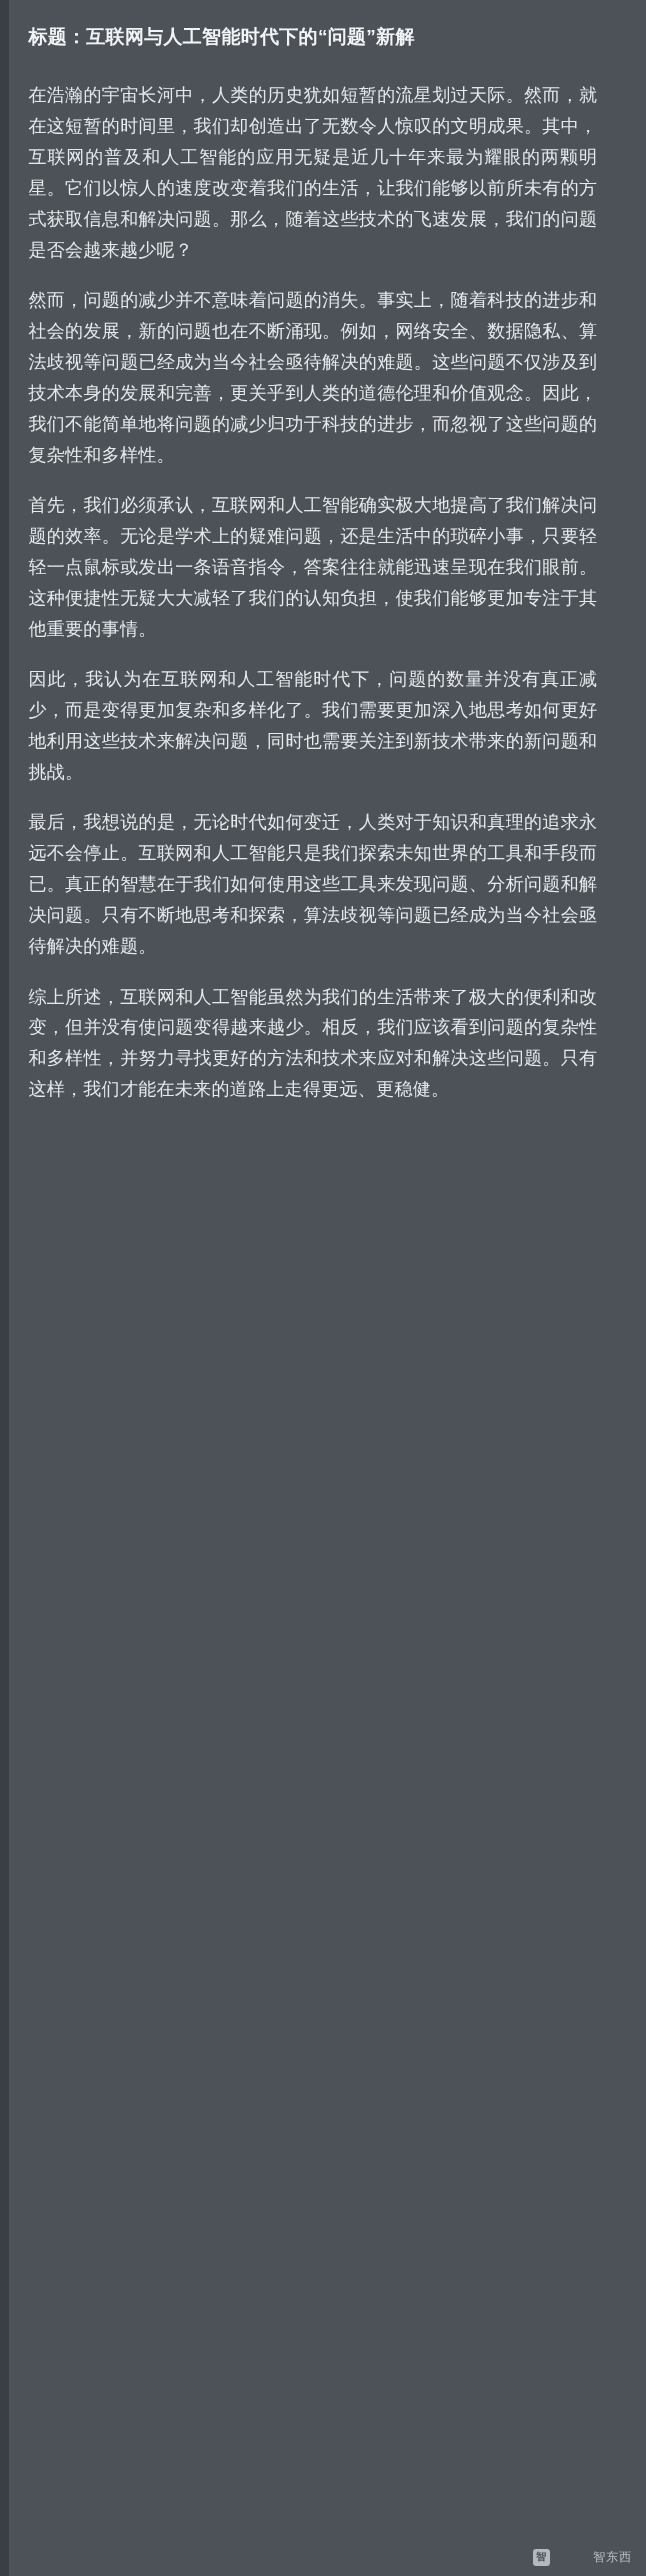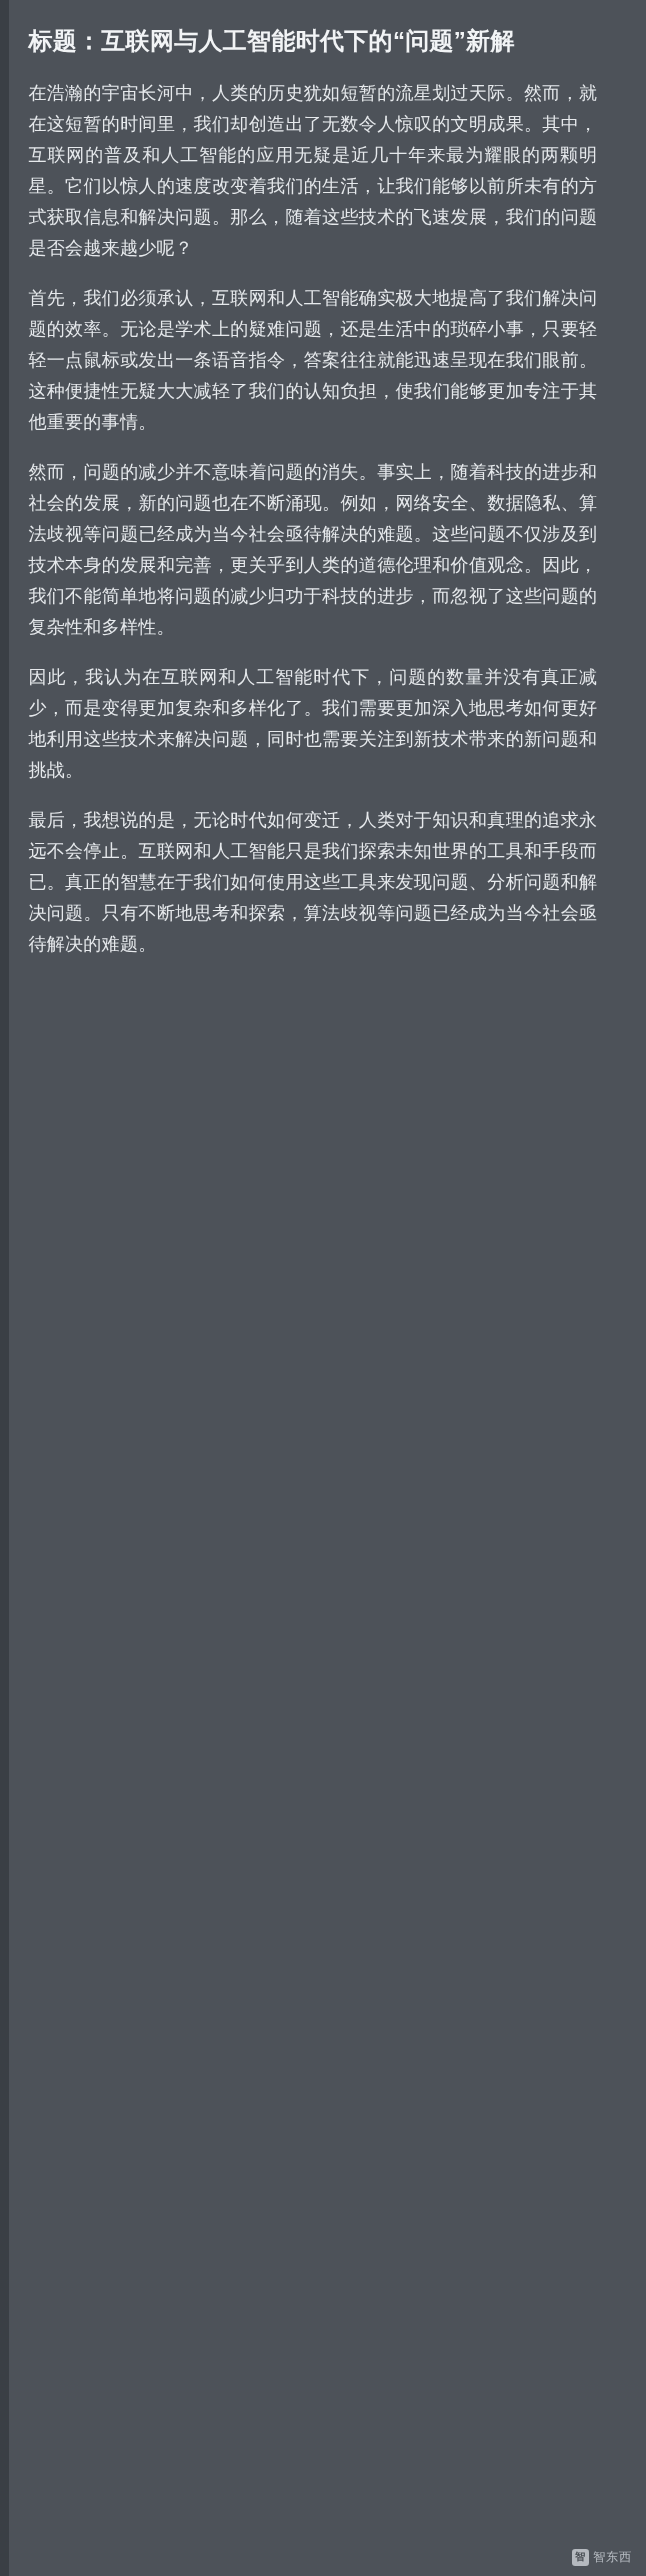--- a/index.html
+++ b/index.html
@@ -28,21 +28,21 @@
     top: 0;
     width: 9px;
     height: 100%;
     background: #3a3f45;
   }
   .doc {
     position: relative;
     max-width: 569px;
   }
   .title-line {
-    font-size: 24px;
+    font-size: 19px;
     line-height: 1.62;
     font-weight: 700;
     letter-spacing: 0.3px;
     color: #f2f4f6;
     margin: 0 0 6.5px 0;
     text-align: justify;
     text-justify: inter-ideograph;
   }
   .title-line .label {
     font-weight: 700;
@@ -50,21 +50,21 @@
   p.para {
     font-size: 18px;
     line-height: 1.72;
     letter-spacing: 0.3px;
     color: #e6e9ec;
     margin: 19.4px 0 0 0;
     text-align: justify;
     text-justify: inter-ideograph;
   }
   p.para:first-of-type {
-    margin-top: 17px;
+    margin-top: 27px;
   }
   .watermark {
     position: absolute;
     right: 14.2px;
     bottom: 10.3px;
     display: flex;
     align-items: center;
     gap: 4.5px;
     opacity: 0.85;
   }
@@ -78,37 +78,39 @@
     font-weight: 700;
     display: flex;
     align-items: center;
     justify-content: center;
     line-height: 1;
   }
   .wm-text {
     font-size: 12.3px;
     color: #c9ced4;
     letter-spacing: 0.6px;
+    margin-left: 39px;
   }
 </style>
 </head>
 <body>
 
 <div class="page">
   <div class="left-rail"></div>
 
   <div class="doc">
 
     <h1 class="title-line"><span class="label">标题：</span><span>互联网与人工智能时代下的“问题”新解</span></h1>
 
     <p class="para">在浩瀚的宇宙长河中，人类的历史犹如短暂的流星划过天际。然而，就在这短暂的时间里，我们却创造出了无数令人惊叹的文明成果。其中，互联网的普及和人工智能的应用无疑是近几十年来最为耀眼的两颗明星。它们以惊人的速度改变着我们的生活，让我们能够以前所未有的方式获取信息和解决问题。那么，随着这些技术的飞速发展，我们的问题是否会越来越少呢？</p>
+    <p class="para">然而，问题的减少并不意味着问题的消失。事实上，随着科技的进步和社会的发展，新的问题也在不断涌现。例如，网络安全、数据隐私、算法歧视等问题已经成为当今社会亟待解决的难题。这些问题不仅涉及到技术本身的发展和完善，更关乎到人类的道德伦理和价值观念。因此，我们不能简单地将问题的减少归功于科技的进步，而忽视了这些问题的复杂性和多样性。</p>
     <p class="para">首先，我们必须承认，互联网和人工智能确实极大地提高了我们解决问题的效率。无论是学术上的疑难问题，还是生活中的琐碎小事，只要轻轻一点鼠标或发出一条语音指令，答案往往就能迅速呈现在我们眼前。这种便捷性无疑大大减轻了我们的认知负担，使我们能够更加专注于其他重要的事情。</p>
-    <p class="para">然而，问题的减少并不意味着问题的消失。事实上，随着科技的进步和社会的发展，新的问题也在不断涌现。例如，网络安全、数据隐私、算法歧视等问题已经成为当今社会亟待解决的难题。这些问题不仅涉及到技术本身的发展和完善，更关乎到人类的道德伦理和价值观念。因此，我们不能简单地将问题的减少归功于科技的进步，而忽视了这些问题的复杂性和多样性。</p>
     <p class="para">因此，我认为在互联网和人工智能时代下，问题的数量并没有真正减少，而是变得更加复杂和多样化了。我们需要更加深入地思考如何更好地利用这些技术来解决问题，同时也需要关注到新技术带来的新问题和挑战。</p>
     <p class="para">最后，我想说的是，无论时代如何变迁，人类对于知识和真理的追求永远不会停止。互联网和人工智能只是我们探索未知世界的工具和手段而已。真正的智慧在于我们如何使用这些工具来发现问题、分析问题和解决问题。只有不断地思考和探索，算法歧视等问题已经成为当今社会亟待解决的难题。</p>
+    <p class="para">综上所述，互联网和人工智能虽然为我们的生活带来了极大的便利和改变，但并没有使问题变得越来越少。相反，我们应该看到问题的复杂性和多样性，并努力寻找更好的方法和技术来应对和解决这些问题。只有这样，我们才能在未来的道路上走得更远、更稳健。</p>
 
   </div>
 
   <div class="watermark">
     <span class="wm-logo">智</span>
     <span class="wm-text">智东西</span>
   </div>
 </div>
 
 

